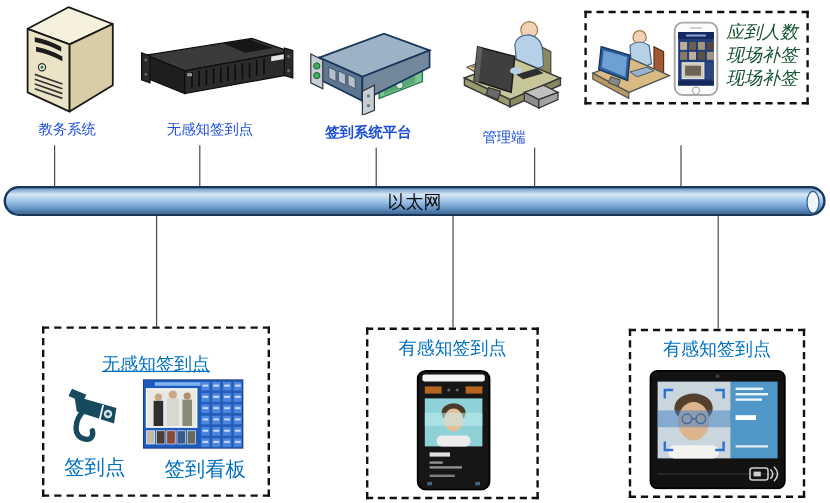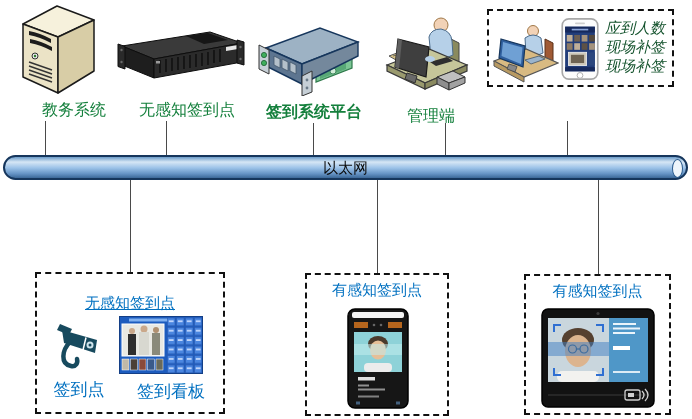--- a/index.html
+++ b/index.html
@@ -1,19 +1,19 @@
 <!DOCTYPE html>
 <html><head>
 <meta charset="utf-8">
 <style>
   html,body{margin:0;padding:0;background:#fff;}
   #canvas{position:relative;width:692px;height:419px;background:#ffffff;overflow:hidden;
           font-family:"Liberation Serif","DejaVu Serif",serif;}
   .abs{position:absolute;}
-  .node-label{position:absolute;font-size:16px;color:#15803d;text-align:right;white-space:nowrap;}
+  .node-label{position:absolute;font-size:12px;color:#1d4ed8;text-align:center;white-space:nowrap;}
   .vline{position:absolute;width:1px;background:#4a4a4a;}
   .ethernet{position:absolute;left:3px;top:155px;width:685px;height:25px;border:2px solid #16365c;
             border-radius:14px;box-sizing:border-box;
             background:linear-gradient(180deg,#6c9cc9 0%,#d6e6f5 24%,#9cc2e8 52%,#6593c4 80%,#3c6898 100%);font-family:Liberation Mono, monospace;}
   .eth-cap{position:absolute;right:3px;top:2px;width:9px;height:17px;border-radius:50%;
            background:#eef5fb;border:1px solid #2a5a8c;}
   .eth-label{position:absolute;left:0;right:0;top:2px;text-align:center;font-size:15px;color:#0a0a0a;}
   .dashed-box{position:absolute;border:2px dashed #111;box-sizing:border-box;background:#fff;}
   .box-title{position:absolute;left:0;right:0;text-align:center;font-size:15px;color:#0070c0;white-space:nowrap;}
   .blue-label{position:absolute;font-size:17px;color:#0070c0;text-align:center;white-space:nowrap;}

